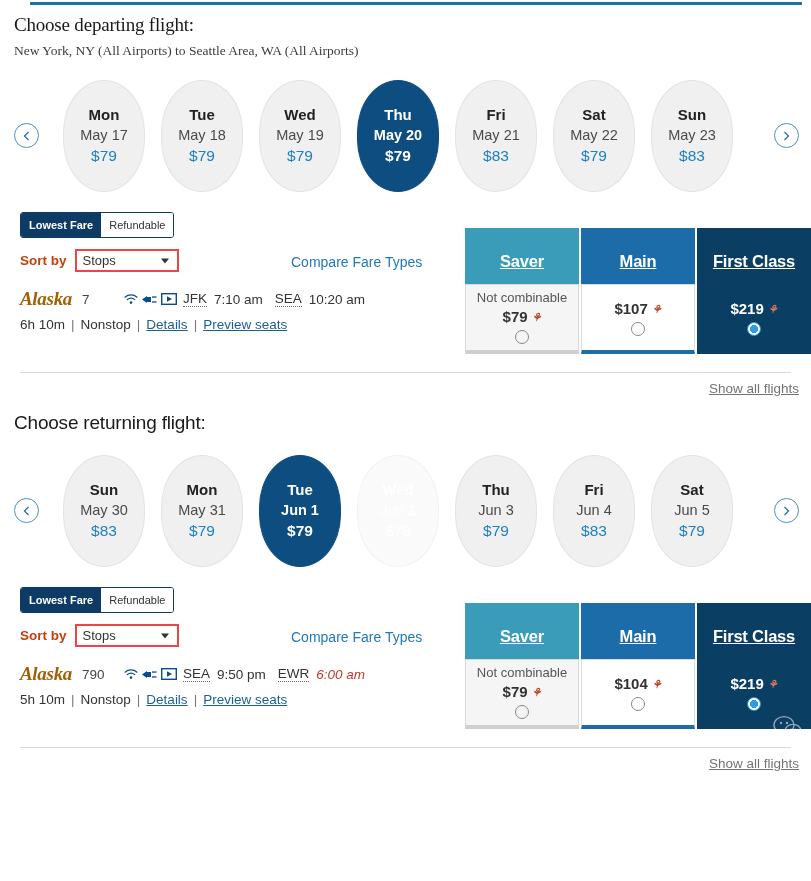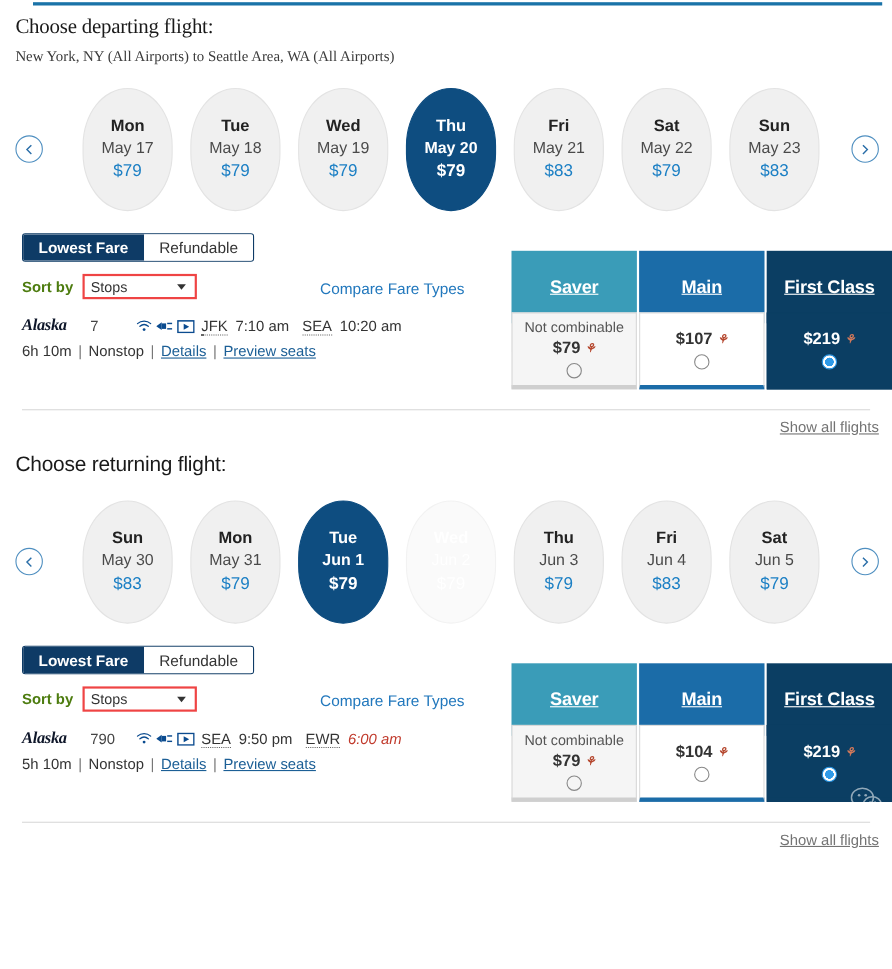--- a/index.html
+++ b/index.html
@@ -22,21 +22,21 @@
   .sec-title {
     font-size: 19px; font-weight: 400; color: #1a1a1a;
     letter-spacing: -0.2px;
   }
   .sec-sub {
     font-size: 13.5px; color: #3b3b3b; margin-top: 7px;
   }
 
   
   .datestrip {
-    display: flex; align-items: center; gap: 12px;
+    display: flex; align-items: center; gap: 0;
     margin-top: 14px; position: relative; height: 125px;
   }
   .arrow {
     width: 25px; height: 25px; border-radius: 50%;
     border: 1px solid #4f8fc0; color: #2a6ea8;
     display: flex; align-items: center; justify-content: center;
     font-size: 11px; line-height: 1; flex: 0 0 auto;
     background: #fff;
   }
   .arrow.left { margin-left: 14px; }
@@ -68,29 +68,29 @@
   
   .board { position: relative; margin-top: 14px; }
 
   .toolbar { padding-left: 20px; }
   .segmented {
     display: inline-flex; border: 1px solid #0e3b66;
     border-radius: 3px; overflow: hidden; height: 26px;
   }
   .seg {
     display: flex; align-items: center; justify-content: center;
-    font-size: 14px; padding: 0 14px; height: 100%;
+    font-size: 11px; padding: 0 8px; height: 100%;
     background: #fff; color: #333;
   }
   .seg.active { background: #0e3b66; color: #fff; font-weight: 700; }
 
   .sortrow {
     display: flex; align-items: center; gap: 8px; margin-top: 11px;
   }
-  .sortlabel { font-size: 13.5px; font-weight: 700; color: #4d7c0f; }
+  .sortlabel { font-size: 13.5px; font-weight: 700; color: #c2410c; }
   .selectbox {
     position: relative; width: 104px; height: 23px;
     border: 2px solid #ef4444; background: #fff;
     display: flex; align-items: center; padding: 0 6px;
     font-size: 13px; color: #333;
   }
   .selectbox .caret {
     position: absolute; right: 8px; top: 50%;
     transform: translateY(-50%);
     width: 0; height: 0;
@@ -130,21 +130,21 @@
   
   .flightrow { position: relative; margin-top: 12px; min-height: 80px; }
   .finfo { padding-left: 20px; padding-top: 4px; }
   .fline1 {
     display: flex; align-items: center; gap: 0;
     font-size: 13.5px; color: #333; white-space: nowrap;
   }
   .logo {
     font-family: "Liberation Serif", serif;
     font-style: italic; font-weight: 700;
-    font-size: 15px; color: #0f172a; letter-spacing: -0.3px;
+    font-size: 19px; color: #a16207; letter-spacing: -0.3px;
     width: 62px;
   }
   .fnum { width: 42px; color: #444; font-size: 13.5px; }
   .amen { display: flex; align-items: center; gap: 4px; margin-right: 6px; }
   .amen svg { display: block; }
   .apt {
     border-bottom: 1px dotted #666; color: #333;
     font-size: 13.5px; margin-right: 7px;
   }
   .tm { color: #333; font-size: 13.5px; margin-right: 12px; }

